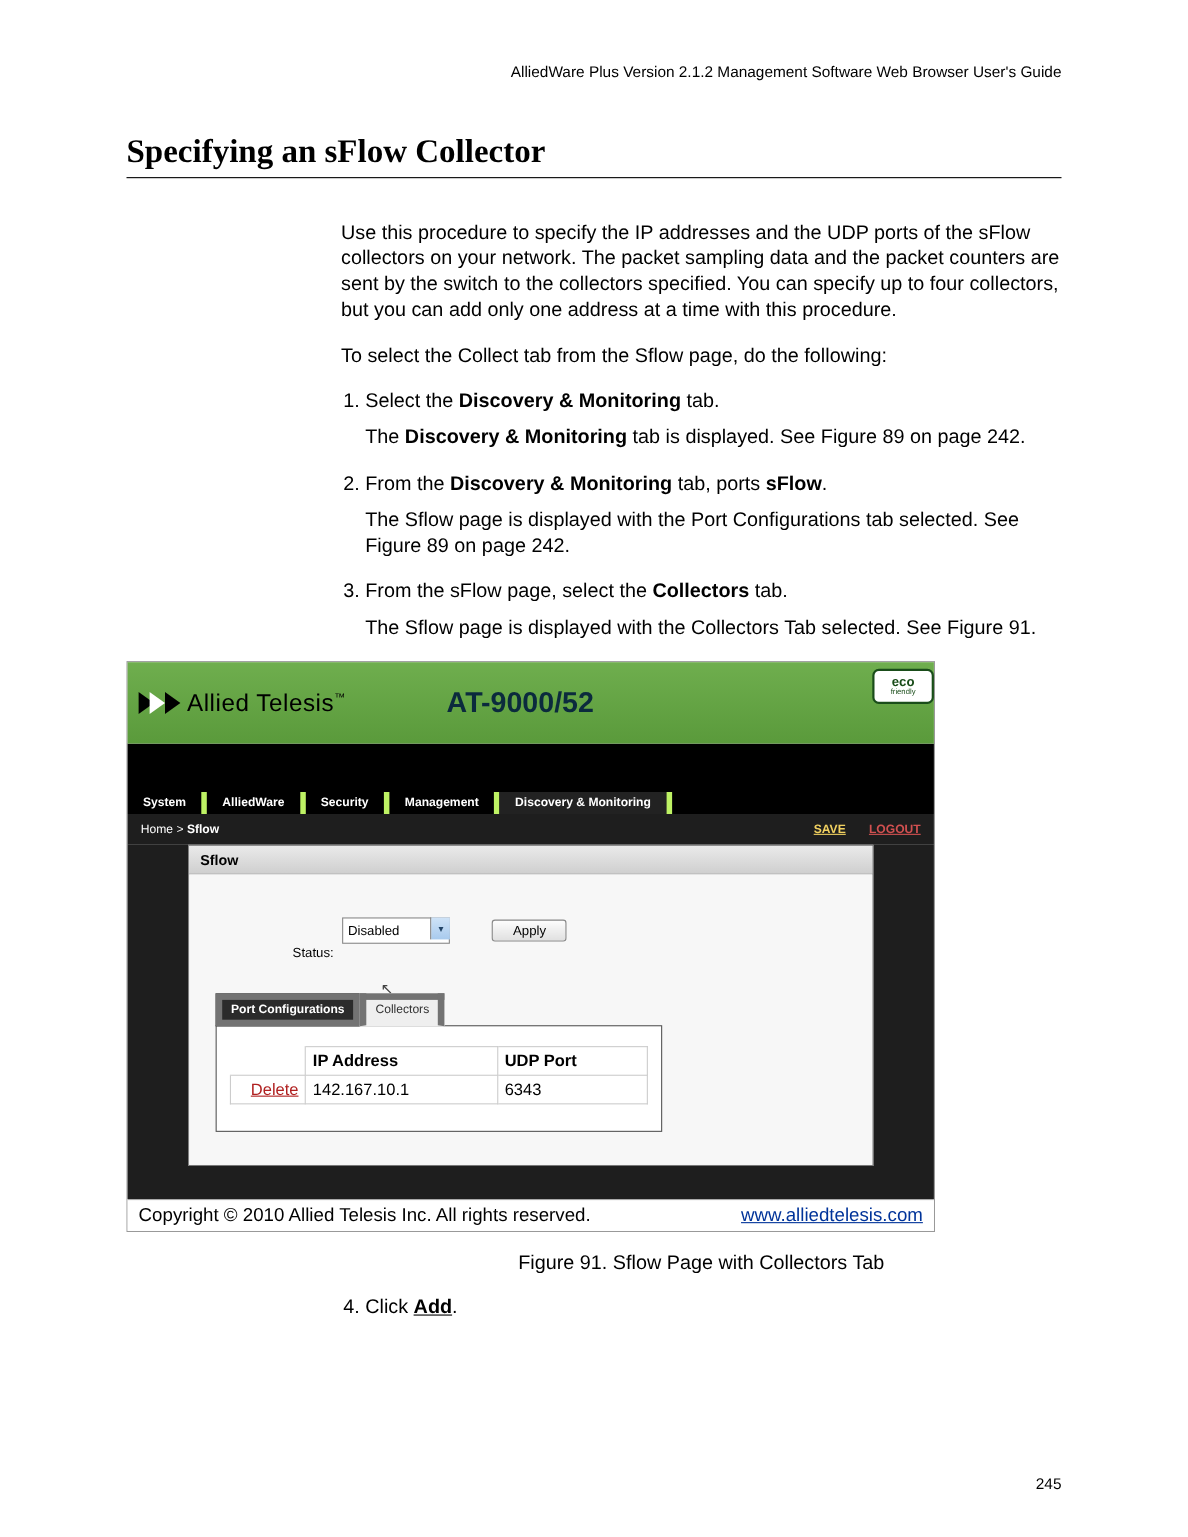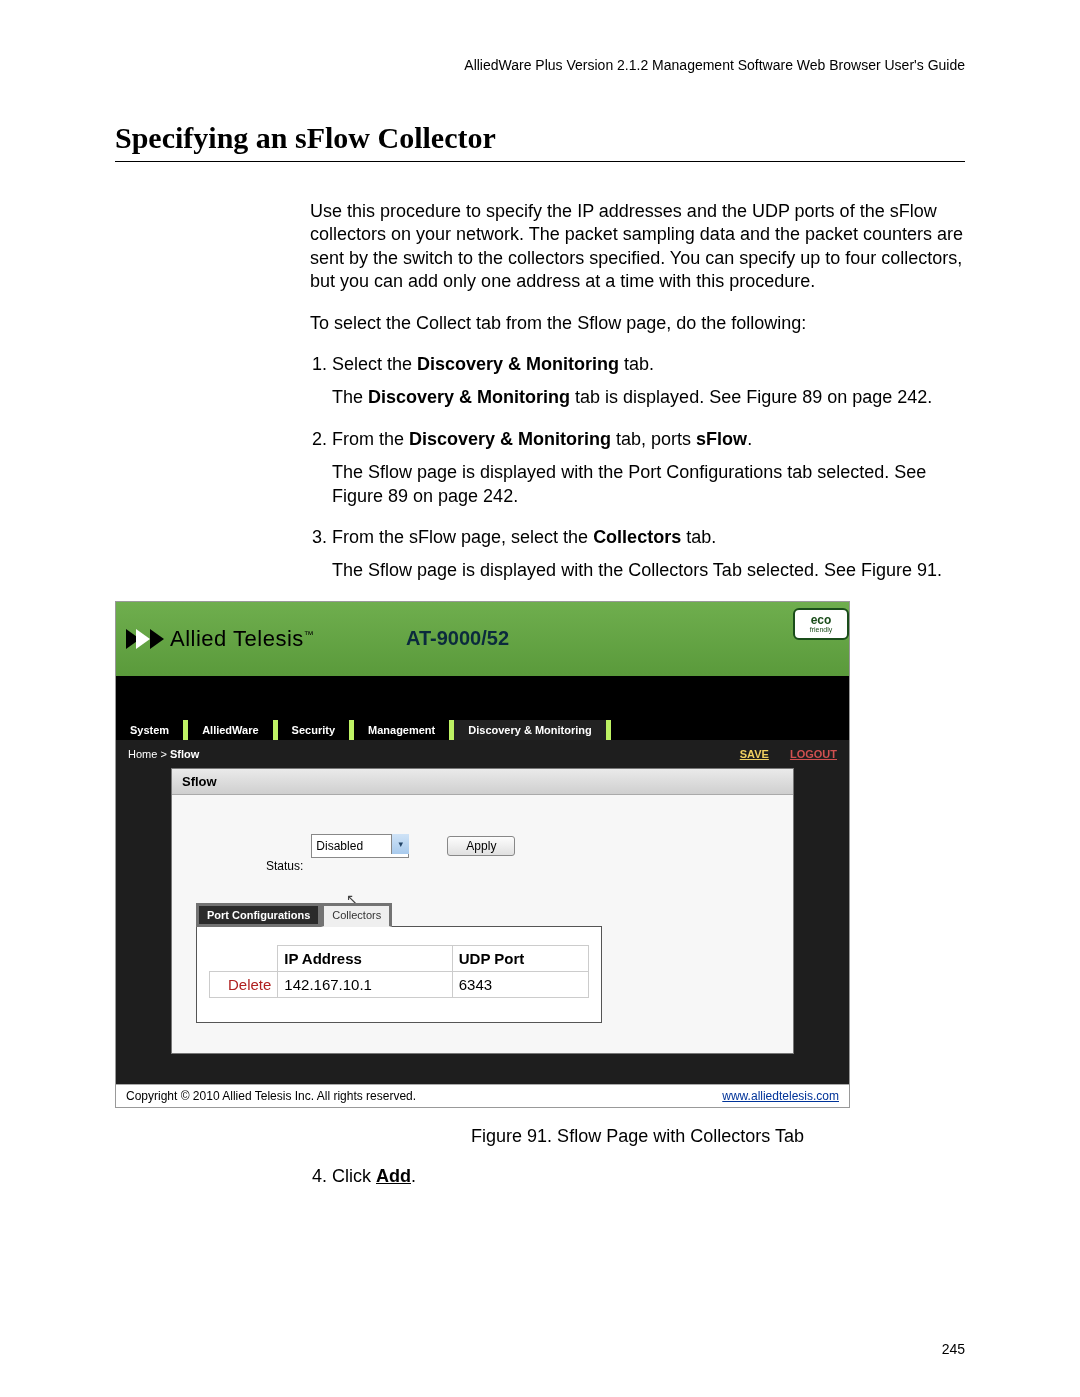--- a/index.html
+++ b/index.html
@@ -74,21 +74,21 @@
   .brand {
     font-family: Arial, sans-serif;
     font-size: 22px;
     color: #000;
     letter-spacing: 0.5px;
   }
   .brand sup { font-size: 10px; vertical-align: super; }
   .model {
     position:absolute;
     left: 290px;
-    font-size: 20px;
+    font-size: 26px;
     font-weight: bold;
     color: #0b2a3d;
   }
   .eco-badge {
     position:absolute;
     right: 0;
     top: 6px;
     width: 52px;
     height: 28px;
     border: 2px solid #1a4d1a;
@@ -177,21 +177,21 @@
     border-radius:3px;
   }
   .cursor-icon{ margin-left:150px; font-size:14px; color:#444;}
   .inner-tabs{
     display:flex;
     font-size:11px;
     margin-top:-4px;
   }
   .inner-tab{
     padding:3px 8px;
-    border:3px solid #737373;
+    border:6px solid #737373;
     background:#2b2b2b;
     color:#fff;
     font-weight:bold;
   }
   .inner-tab.active{
     background:#efefef;
     color:#333;
     border-bottom:1px solid #efefef;
     font-weight:normal;
   }
@@ -206,26 +206,26 @@
     border-collapse:collapse;
     width:100%;
     font-size:15px;
   }
   table.collectors th, table.collectors td{
     border:1px solid #ccc;
     padding:4px 6px;
     text-align:left;
   }
   table.collectors th{ font-weight:bold; background:#fff;}
-  .del-link{ color:#b02020; padding-left:12px;}
+  .del-link{ color:#b02020; text-decoration:underline;padding-left:12px;}
   .ss-footer{
     background:#fff;
     border-top:1px solid #aaa;
     padding:4px 10px;
-    font-size:12px;
+    font-size:17px;
     display:flex;
     justify-content:space-between;
   }
   .ss-footer a{ color:#003399; text-decoration:underline;}
   .figure-caption{
     text-align:center;
     font-size:18px;
     margin: 18px 0 18px 195px;
   }
   .page-number{

